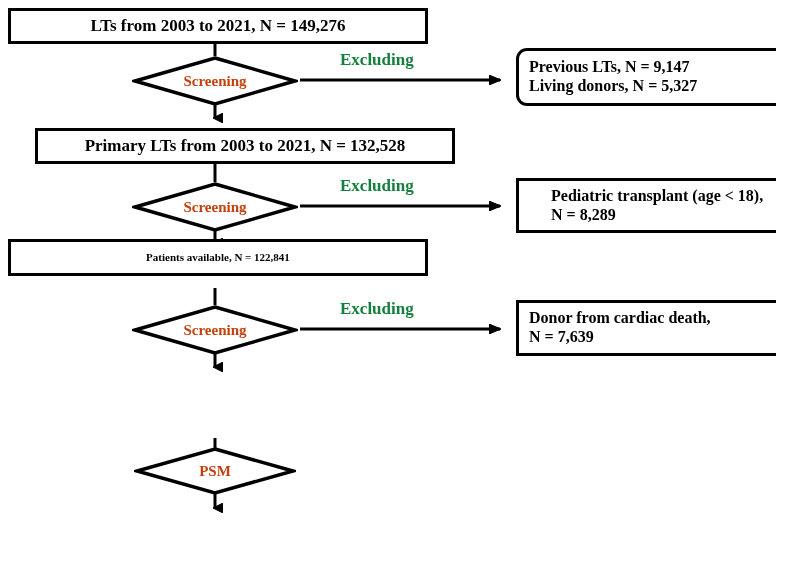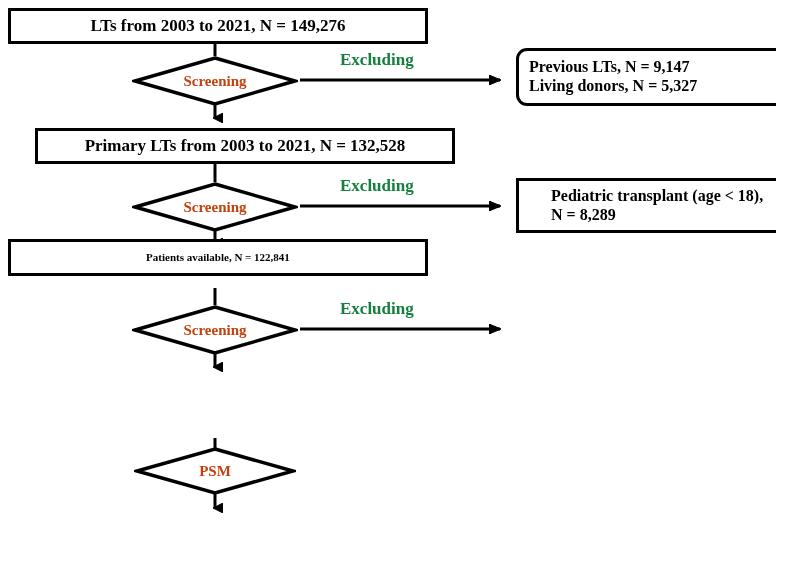--- a/index.html
+++ b/index.html
@@ -123,20 +123,24 @@
   <div class="node-box left-align" style="left:516px; top:48px; width:274px; height:58px; font-size:16px;border-radius:11px;">
     <div class="node-line">Previous LTs, N = 9,147</div>
     <div class="node-line">Living donors, N = 5,327</div>
   </div>
 
   <div class="node-box left-align" style="left:516px; top:178px; width:274px; height:55px; font-size:16px;padding-left:32px;">
     <div class="node-line">Pediatric transplant (age &lt; 18),</div>
     <div class="node-line">N = 8,289</div>
   </div>
 
+  <div class="node-box left-align" style="left:516px; top:300px; width:274px; height:56px; font-size:16px;">
+    <div class="node-line">Donor from cardiac death,</div>
+    <div class="node-line">N = 7,639</div>
+  </div>
 
   <div class="diamond-wrap" style="left:132px; top:55px; width:166px; height:52px;">
     <svg width="166" height="52" viewBox="0 0 166 52">
       <polygon points="83,3 163,26 83,49 3,26" fill="#ffffff" stroke="#000000" stroke-width="3.5" stroke-linejoin="miter"></polygon>
     </svg>
     <div class="diamond-label" style="font-size:15px;">Screening</div>
   </div>
 
   <div class="diamond-wrap" style="left:132px; top:181px; width:166px; height:52px;">
     <svg width="166" height="52" viewBox="0 0 166 52">

